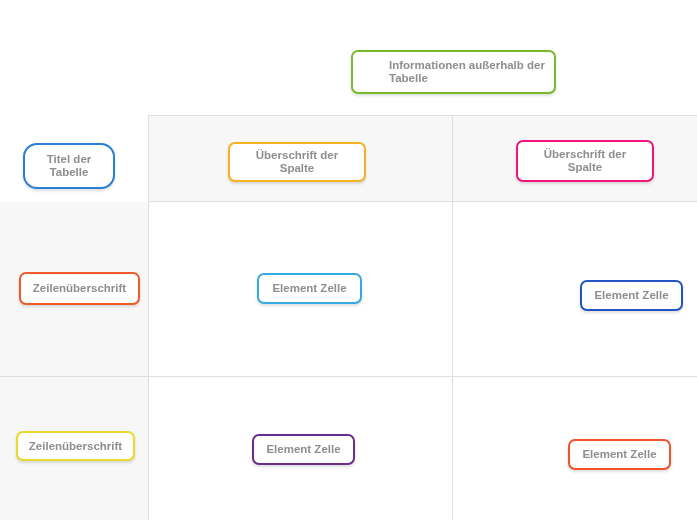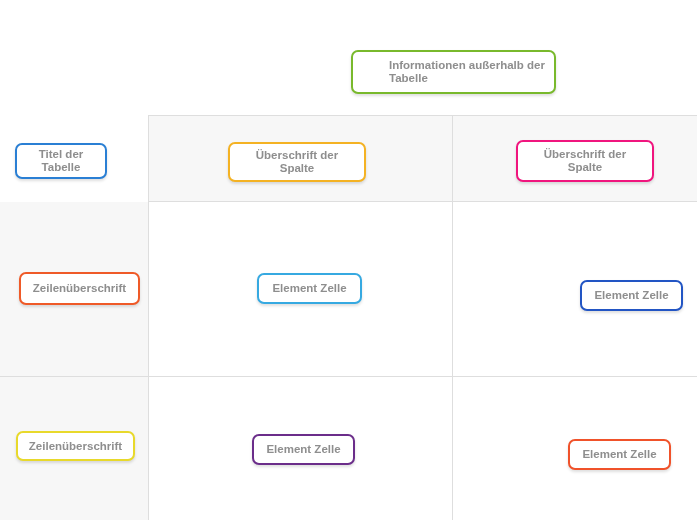--- a/index.html
+++ b/index.html
@@ -88,21 +88,21 @@
 
   <div class="grid-cell rowhdr-bg" id="r2-rowhdr" style="background: rgb(247, 247, 247);"></div>
   <div class="grid-cell body-bg bd-l" id="r2-c1" style="background: rgb(255, 255, 255); border-left-color: rgb(222, 222, 222);"></div>
   <div class="grid-cell body-bg bd-l" id="r2-c2" style="background: rgb(255, 255, 255); border-left-color: rgb(222, 222, 222);"></div>
 
 </div>
 
 <div class="box left-align" id="outside-note" style="left: 351px; top: 50px; width: 205px; height: 44px; border-color: rgb(121, 185, 44); color: rgb(142, 142, 142); padding-left: 36px;">Informationen außerhalb der
 Tabelle</div>
 
-<div class="box" id="table-title" style="left: 15px; top: 143px; width: 92px; height: 36px; border-color: rgb(42, 127, 212); color: rgb(142, 142, 142);">Titel der
+<div class="box" id="table-title" style="left: 23px; top: 143px; width: 92px; height: 46px; border-color: rgb(42, 127, 212); color: rgb(142, 142, 142); border-radius: 14px;">Titel der
 Tabelle</div>
 
 <div class="box" id="col-header-0" style="left: 228px; top: 142px; width: 138px; height: 40px; border-color: rgb(244, 178, 35); color: rgb(142, 142, 142);">Überschrift der
 Spalte</div>
 
 <div class="box" id="col-header-1" style="left: 516px; top: 140px; width: 138px; height: 42px; border-color: rgb(240, 21, 126); color: rgb(142, 142, 142);">Überschrift der
 Spalte</div>
 
 <div class="box" id="row-header-0" style="left: 19px; top: 272px; width: 121px; height: 33px; border-color: rgb(239, 90, 40); color: rgb(142, 142, 142);">Zeilenüberschrift</div>
 

